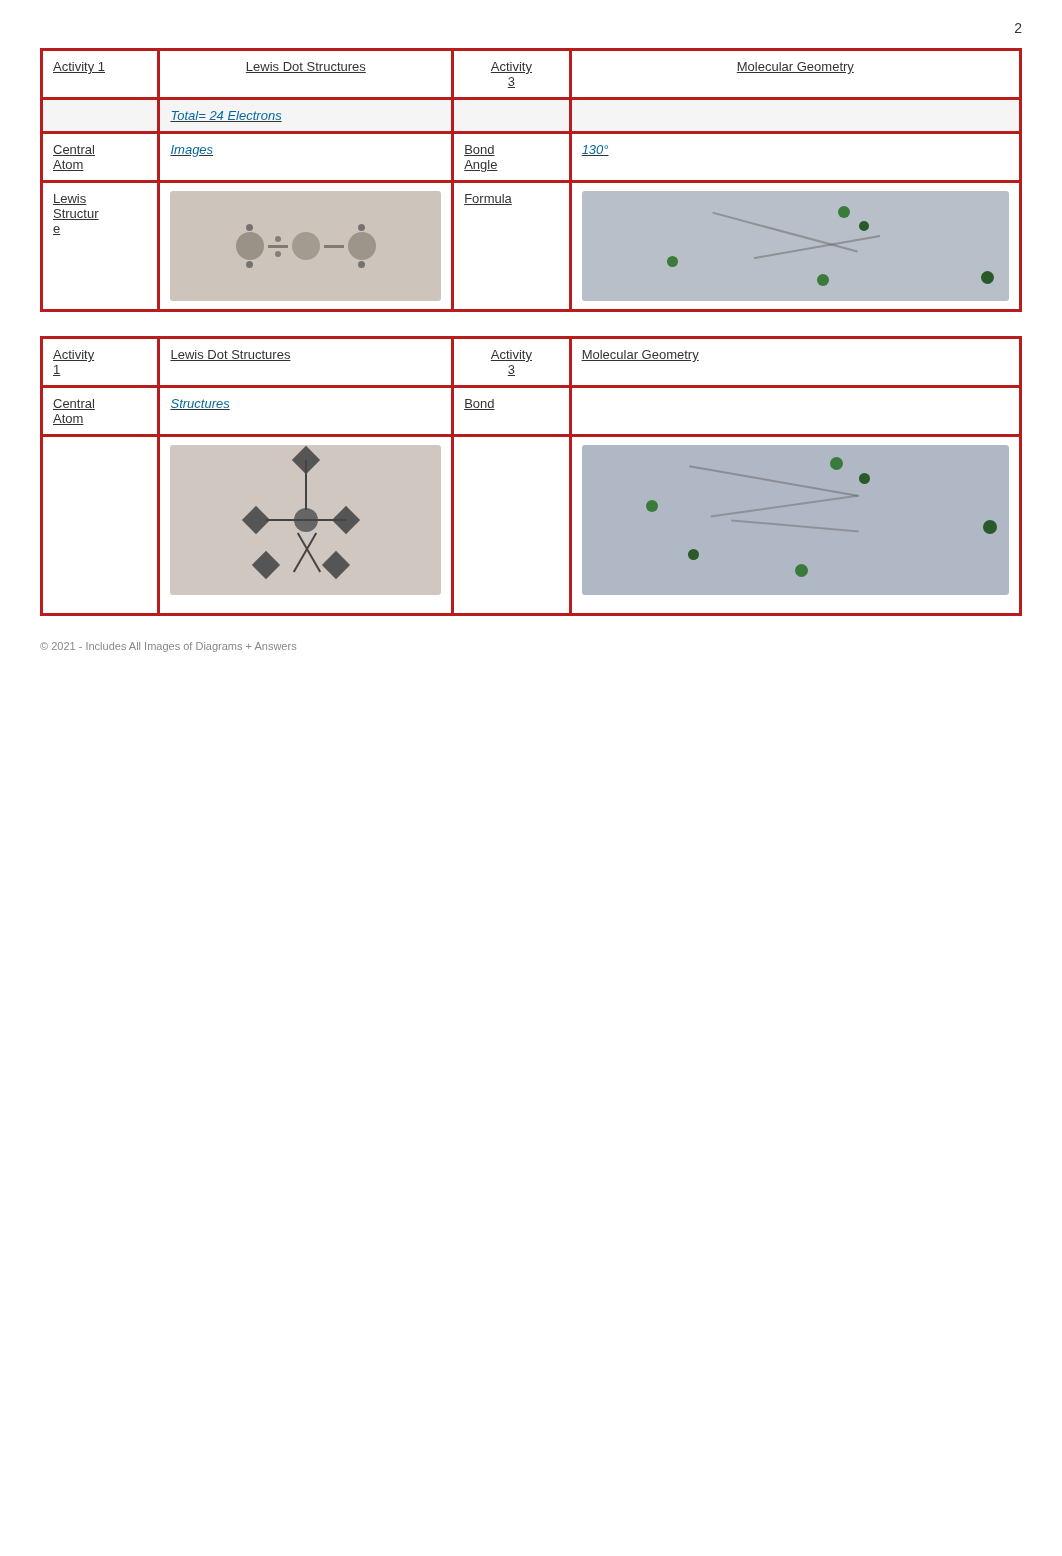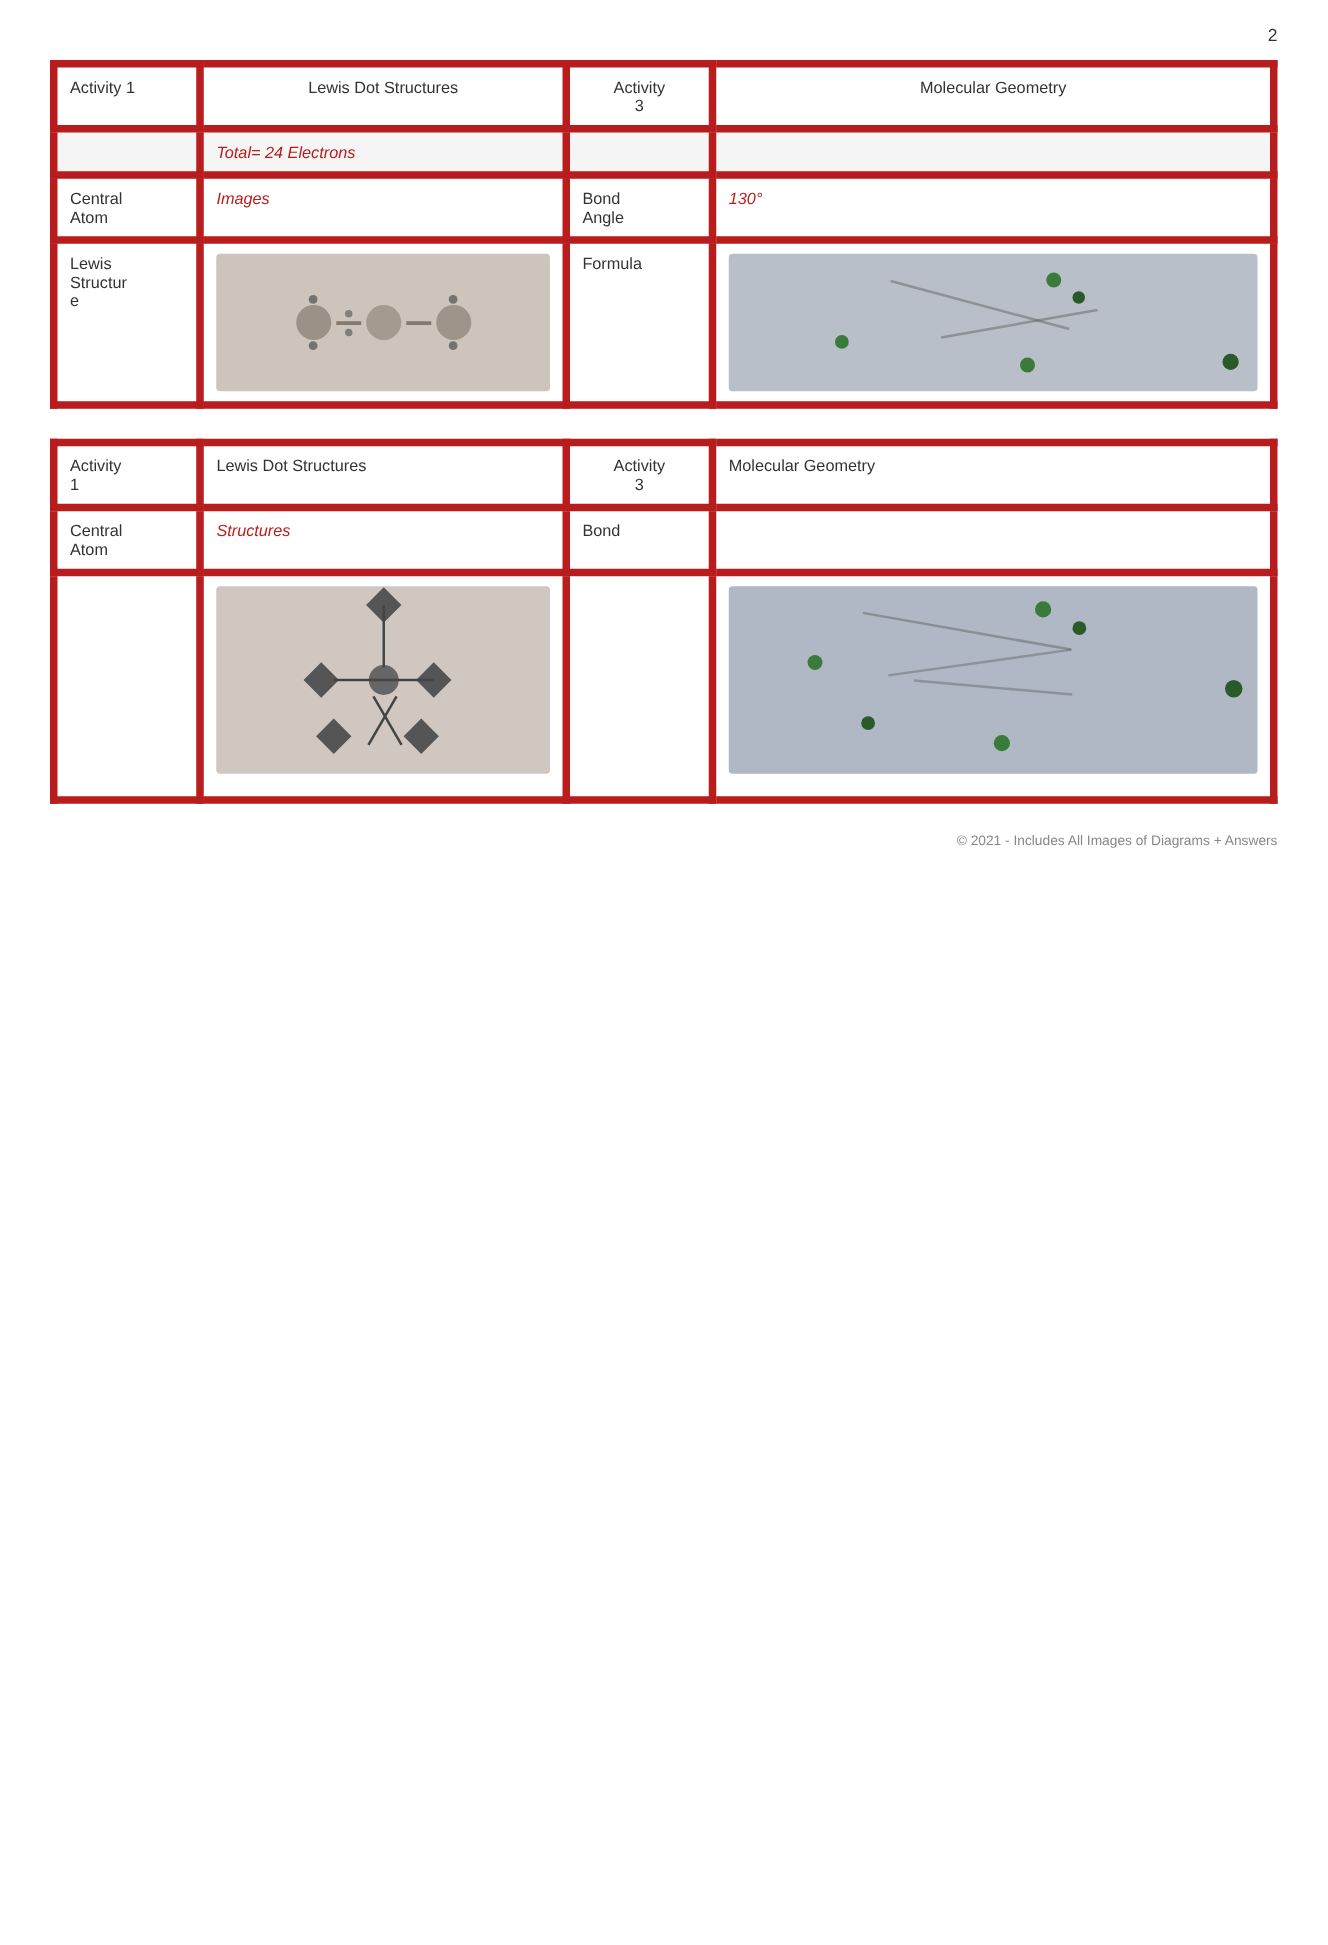--- a/index.html
+++ b/index.html
@@ -16,26 +16,27 @@
       font-size: 14px;
       margin-bottom: 12px;
       color: #333;
     }
     table {
       width: 100%;
       border-collapse: collapse;
       margin-bottom: 24px;
     }
     td {
-      border: 6px solid #b91c1c;
+      border: 3px solid #b91c1c;
       padding: 8px 10px;
       vertical-align: top;
+      text-decoration: underline;
     }
     .italic-blue {
-      color: #b91c1c;
+      color: #0369a1;
       font-style: italic;
     }
     .cell-img {
       width: 100%;
       height: 110px;
       background: #c8c0b8;
       border-radius: 3px;
       position: relative;
       overflow: hidden;
     }
@@ -111,21 +112,20 @@
       position: absolute;
       width: 7px;
       height: 7px;
       background: rgba(80,80,80,0.7);
       border-radius: 50%;
     }
     footer {
       font-size: 11px;
       color: #888;
       margin-top: 20px;
-      text-align: right;
     }
   </style>
 </head>
 <body>
 
 <div class="page-number">
   <span>2</span>
 </div>
 
 <table>

